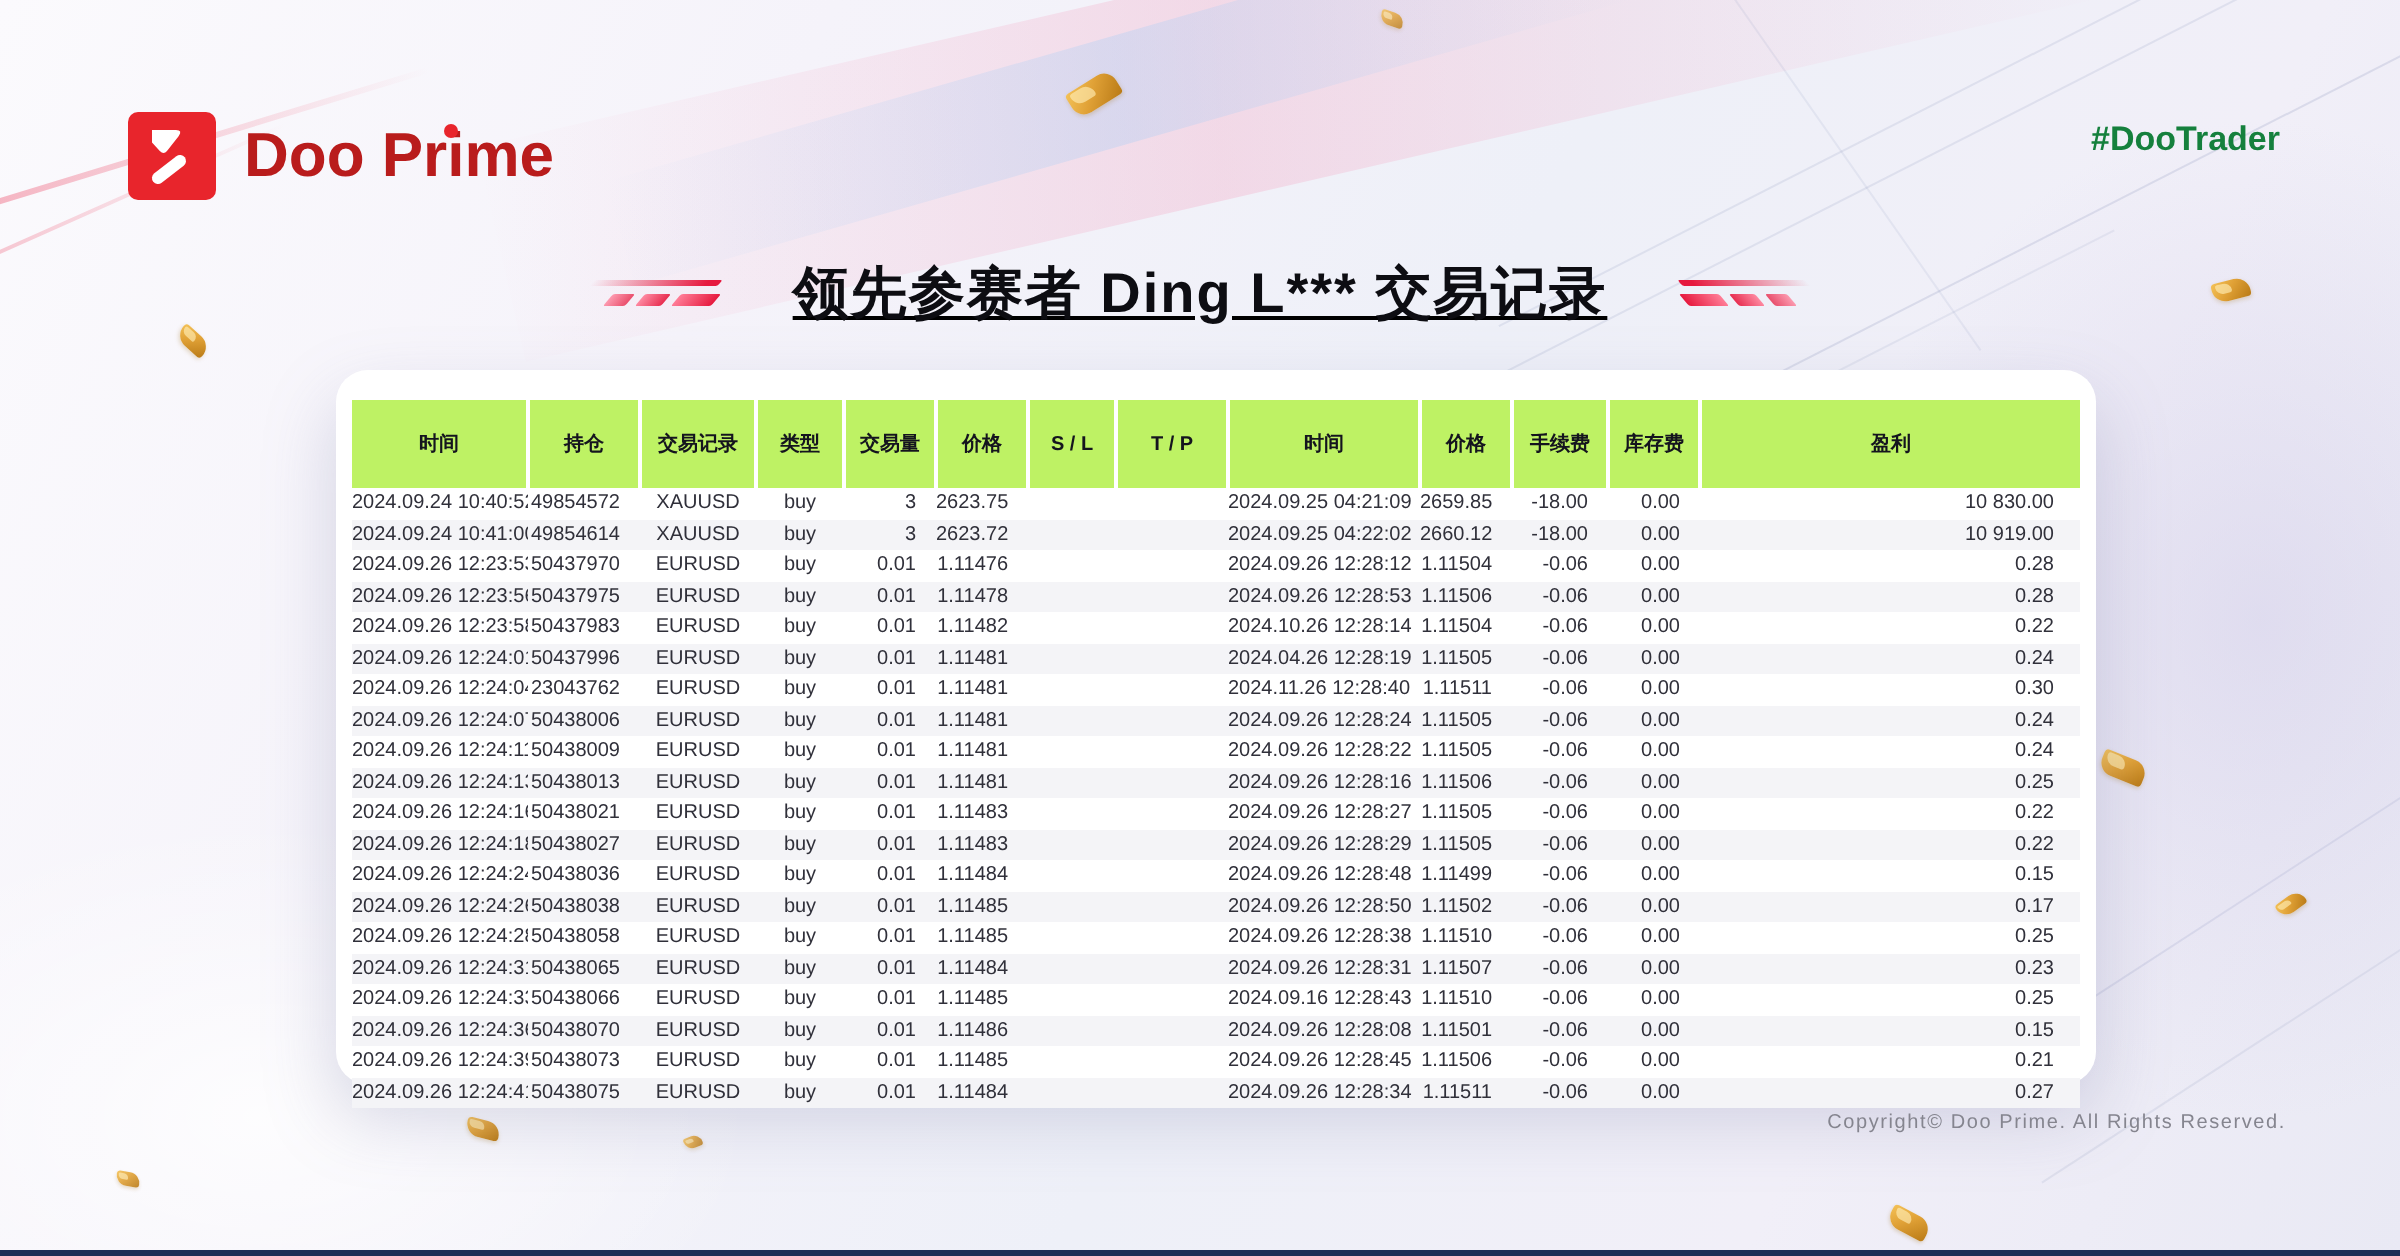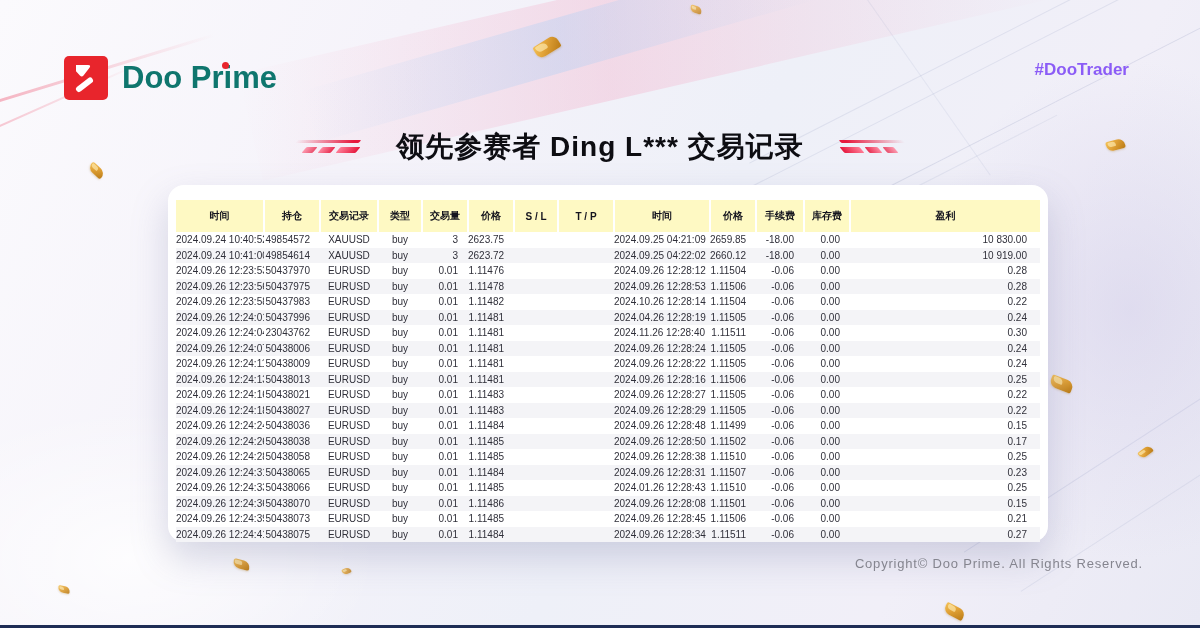--- a/index.html
+++ b/index.html
@@ -35,51 +35,51 @@
   .confetti{position:absolute;border-radius:2px 7px 2px 7px;
     background:linear-gradient(135deg,#f4c258 0%,#e0a136 45%,#b97a16 100%);
     box-shadow:0 1px 2px rgba(160,110,20,.25);}
   .confetti::after{content:"";position:absolute;left:8%;top:10%;width:45%;height:45%;
     border-radius:inherit;background:rgba(255,236,180,.65);}
   
   .bottom-bar{position:absolute;left:0;right:0;bottom:0;height:3px;background:#1e2d55;}
 
   
   .brand{position:absolute;left:64px;top:56px;display:flex;align-items:center;gap:14px;}
-  .brand-text{position:relative;font-size:31px;font-weight:700;color:#0f766e;letter-spacing:0;}
+  .brand-text{position:relative;font-size:31px;font-weight:700;color:#b91c1c;letter-spacing:0;}
   .brand-dot{position:absolute;left:100px;top:2px;width:7px;height:7px;border-radius:50%;background:#e8252c;}
-  .hashtag{position:absolute;right:71px;top:60px;font-size:17px;font-weight:700;color:#8b5cf6;}
-
-  
-  .title-row{position:absolute;left:0;top:128px;width:100%;display:flex;align-items:center;justify-content:center;}
+  .hashtag{position:absolute;right:60px;top:60px;font-size:17px;font-weight:700;color:#15803d;}
+
+  
+  .title-row{position:absolute;left:0;top:128px;width:100%;display:flex;align-items:center;justify-content:center;text-decoration:underline;}
   .page-title{margin:0 24px;font-size:28px;font-weight:800;color:#0d0d12;letter-spacing:1px;}
   .speed{position:relative;width:80px;height:20px;flex:none;}
   .speed i{position:absolute;transform:skewX(-40deg);border-radius:1px;background:linear-gradient(90deg,#ff7d97,#e6193e);}
   .speed .s1{left:4px;top:3px;width:64px;height:3px;background:linear-gradient(90deg,rgba(230,25,62,0) 0%,#e6193e 90%);}
   .speed .s2{left:12px;top:10px;width:11px;height:6px;opacity:.75;}
   .speed .s3{left:28px;top:10px;width:13px;height:6px;opacity:.9;}
   .speed .s4{left:46px;top:10px;width:20px;height:6px;}
   .speed-right{transform:scaleX(-1);}
 
   
   .card{position:absolute;left:168px;top:185px;width:880px;height:357px;background:#fff;
     border-radius:16px;box-shadow:0 16px 36px rgba(115,120,160,.28);padding:15px 8px 0 8px;box-sizing:border-box;}
   table{border-collapse:collapse;width:864px;table-layout:fixed;}
-  th{background:#fef9c3;color:#14141e;font-size:10px;font-weight:700;height:32px;
+  th{background:#bef264;color:#14141e;font-size:10px;font-weight:700;height:44px;
     border-right:2px solid #fff;text-align:center;padding:0;}
   th:last-child{border-right:none;text-align:center;}
   td{font-size:10px;color:#30303a;height:15.5px;line-height:11px;padding:0;white-space:nowrap;overflow:hidden;}
   tbody tr:nth-child(even){background:#f4f4f7;}
   td.al-r{text-align:right;padding-right:10px;}
   td.al-c{text-align:center;}
   td.col-profit{padding-right:13px;}
   td.col-time2{padding-right:12px;}
 
   
-  .copyright{position:absolute;right:57px;top:556px;font-size:13px;color:#85858f;letter-spacing:.8px;}
+  .copyright{position:absolute;right:57px;top:556px;font-size:10px;color:#85858f;letter-spacing:.8px;}
 </style>
 </head>
 <body>
 
 <div class="bg-layer">
   <div class="streak pink1"></div>
   <div class="streak blue1"></div>
   <div class="streak red-tl-a"></div>
   <div class="streak red-tl-b"></div>
   <div class="wire w1"></div>
@@ -411,21 +411,21 @@
         </tr>
         <tr>
           <td class="al-r">2024.09.26 12:24:33</td>
           <td class="al-r">50438066</td>
           <td class="al-c">EURUSD</td>
           <td class="al-c">buy</td>
           <td class="al-r">0.01</td>
           <td class="al-r">1.11485</td>
           <td class="al-c"></td>
           <td class="al-c"></td>
-          <td class="al-r col-time2">2024.01.26 12:28:43</td>
+          <td class="al-r col-time2">2024.09.16 12:28:43</td>
           <td class="al-r">1.11510</td>
           <td class="al-r">-0.06</td>
           <td class="al-r">0.00</td>
           <td class="al-r col-profit">0.25</td>
         </tr>
         <tr>
           <td class="al-r">2024.09.26 12:24:36</td>
           <td class="al-r">50438070</td>
           <td class="al-c">EURUSD</td>
           <td class="al-c">buy</td>

